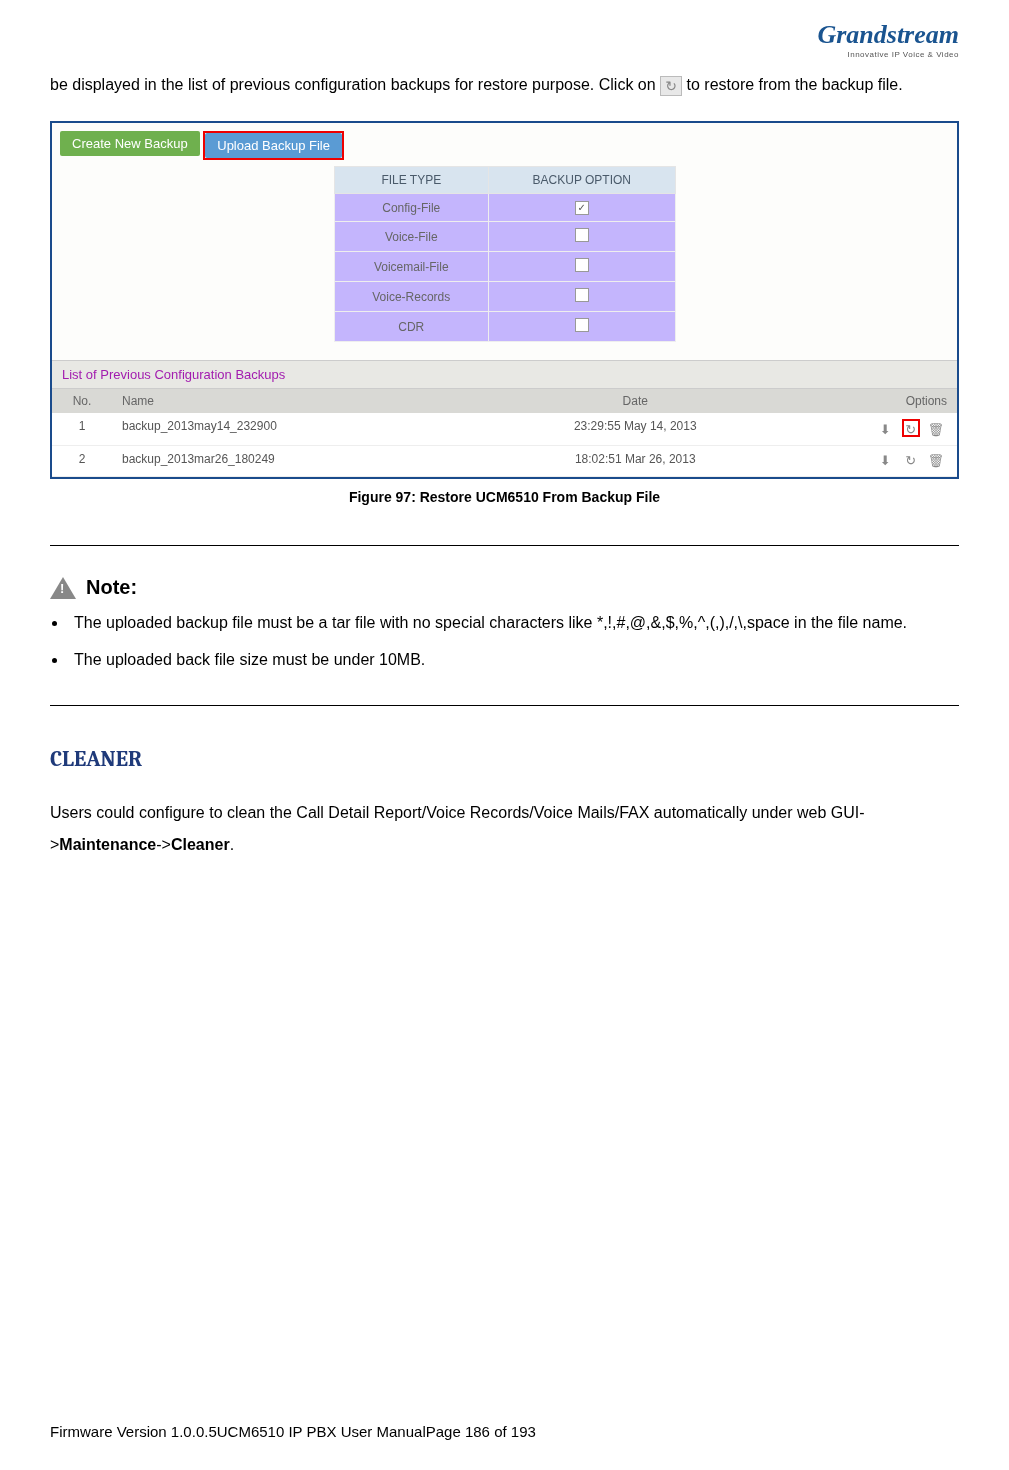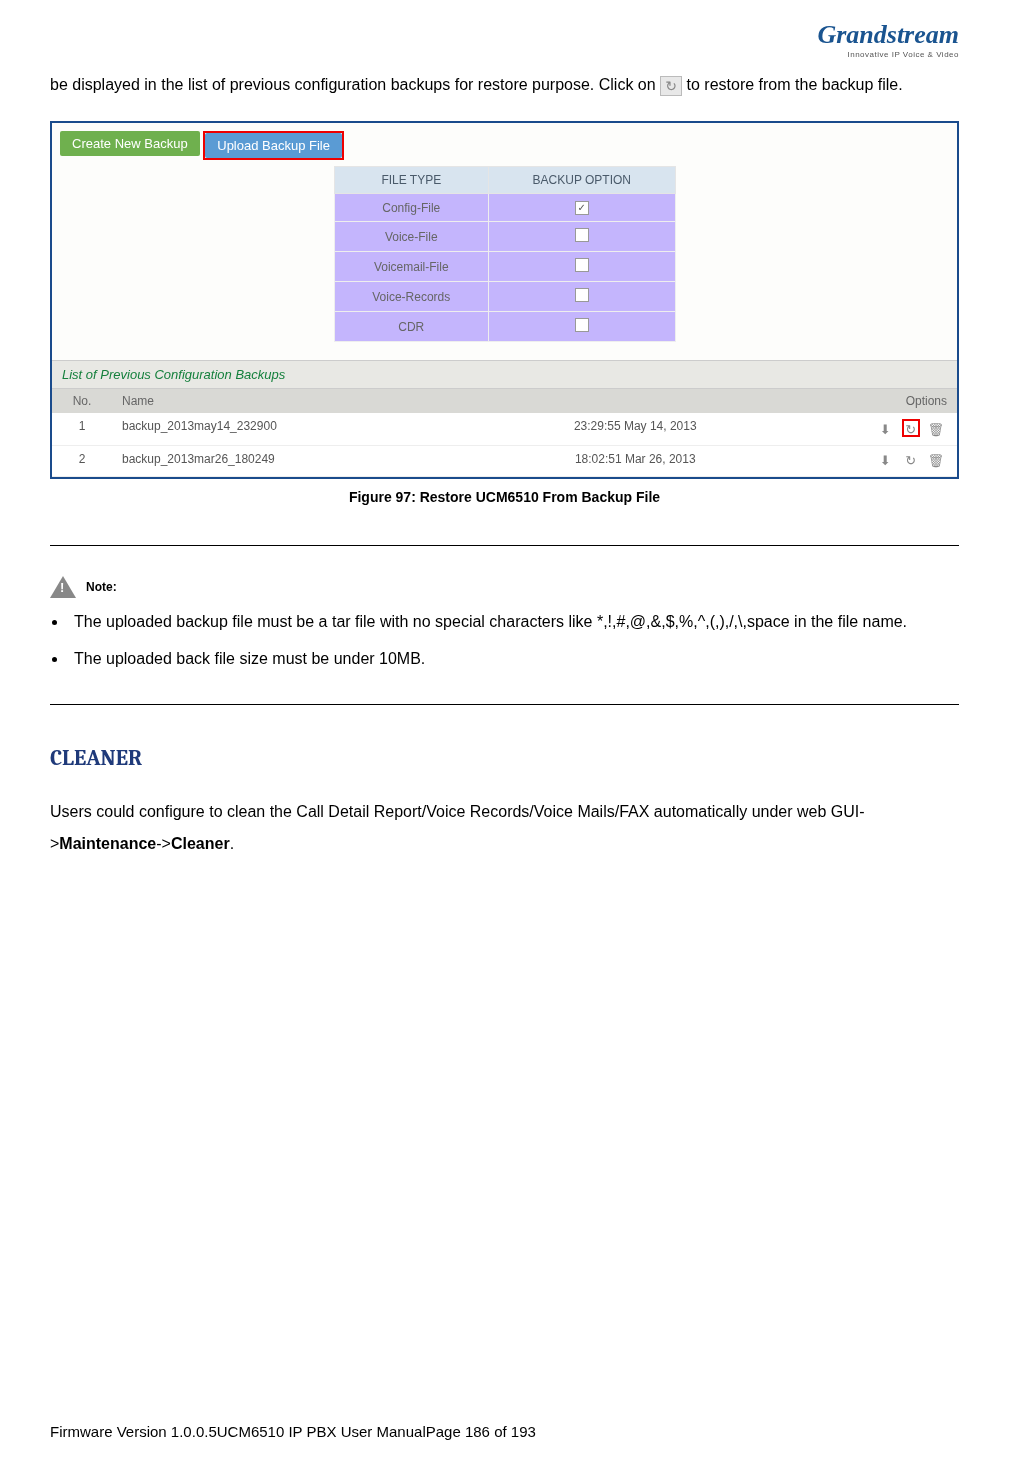--- a/index.html
+++ b/index.html
@@ -103,25 +103,24 @@
     border: 1px solid #999;
     display: inline-block;
     background: #fff;
     font-size: 10px;
     line-height: 12px;
     color: #555;
   }
   .section-bar {
     background: #e8e8e4;
     padding: 6px 10px;
-    color: #15803d;
+    color: #a21caf;
     font-size: 13px;
     border-top: 1px solid #ccc;
     border-bottom: 1px solid #ccc;
-    font-style: italic;
   }
   .backup-header {
     display: flex;
     background: #d9d9d5;
     color: #666;
     font-size: 12px;
   }
   .backup-header > div { padding: 5px 10px; }
   .backup-row {
     display: flex;
@@ -151,21 +150,21 @@
     font-size: 14px;
     font-weight: bold;
     margin: 8px 0 40px 0;
   }
   .hr { border: none; border-top: 1px solid #000; margin: 30px 0; }
   .note-head {
     display: flex;
     align-items: center;
     gap: 10px;
     font-weight: bold;
-    font-size: 12px;
+    font-size: 20px;
     margin-bottom: 10px;
   }
   .warn-tri {
     width: 0; height: 0;
     border-left: 13px solid transparent;
     border-right: 13px solid transparent;
     border-bottom: 22px solid #888;
     position: relative;
     display: inline-block;
   }
@@ -253,20 +252,21 @@
           <td><span class="checkbox-cell"></span></td>
         </tr>
       </tbody>
         </table>
     </div>
 
     <div class="section-bar">List of Previous Configuration Backups</div>
     <div class="backup-header">
       <div class="col-no">No.</div>
       <div class="col-name">Name</div>
+      <div class="col-date">Date</div>
       <div class="col-opt">Options</div>
     </div>
 
     <div class="backup-row">
       <div class="col-no">1</div>
       <div class="col-name">backup_2013may14_232900</div>
       <div class="col-date">23:29:55 May 14, 2013</div>
       <div class="col-opt">
         <span class="opt-icon">⬇</span>
         <span class="opt-icon opt-restore red">↻</span>

